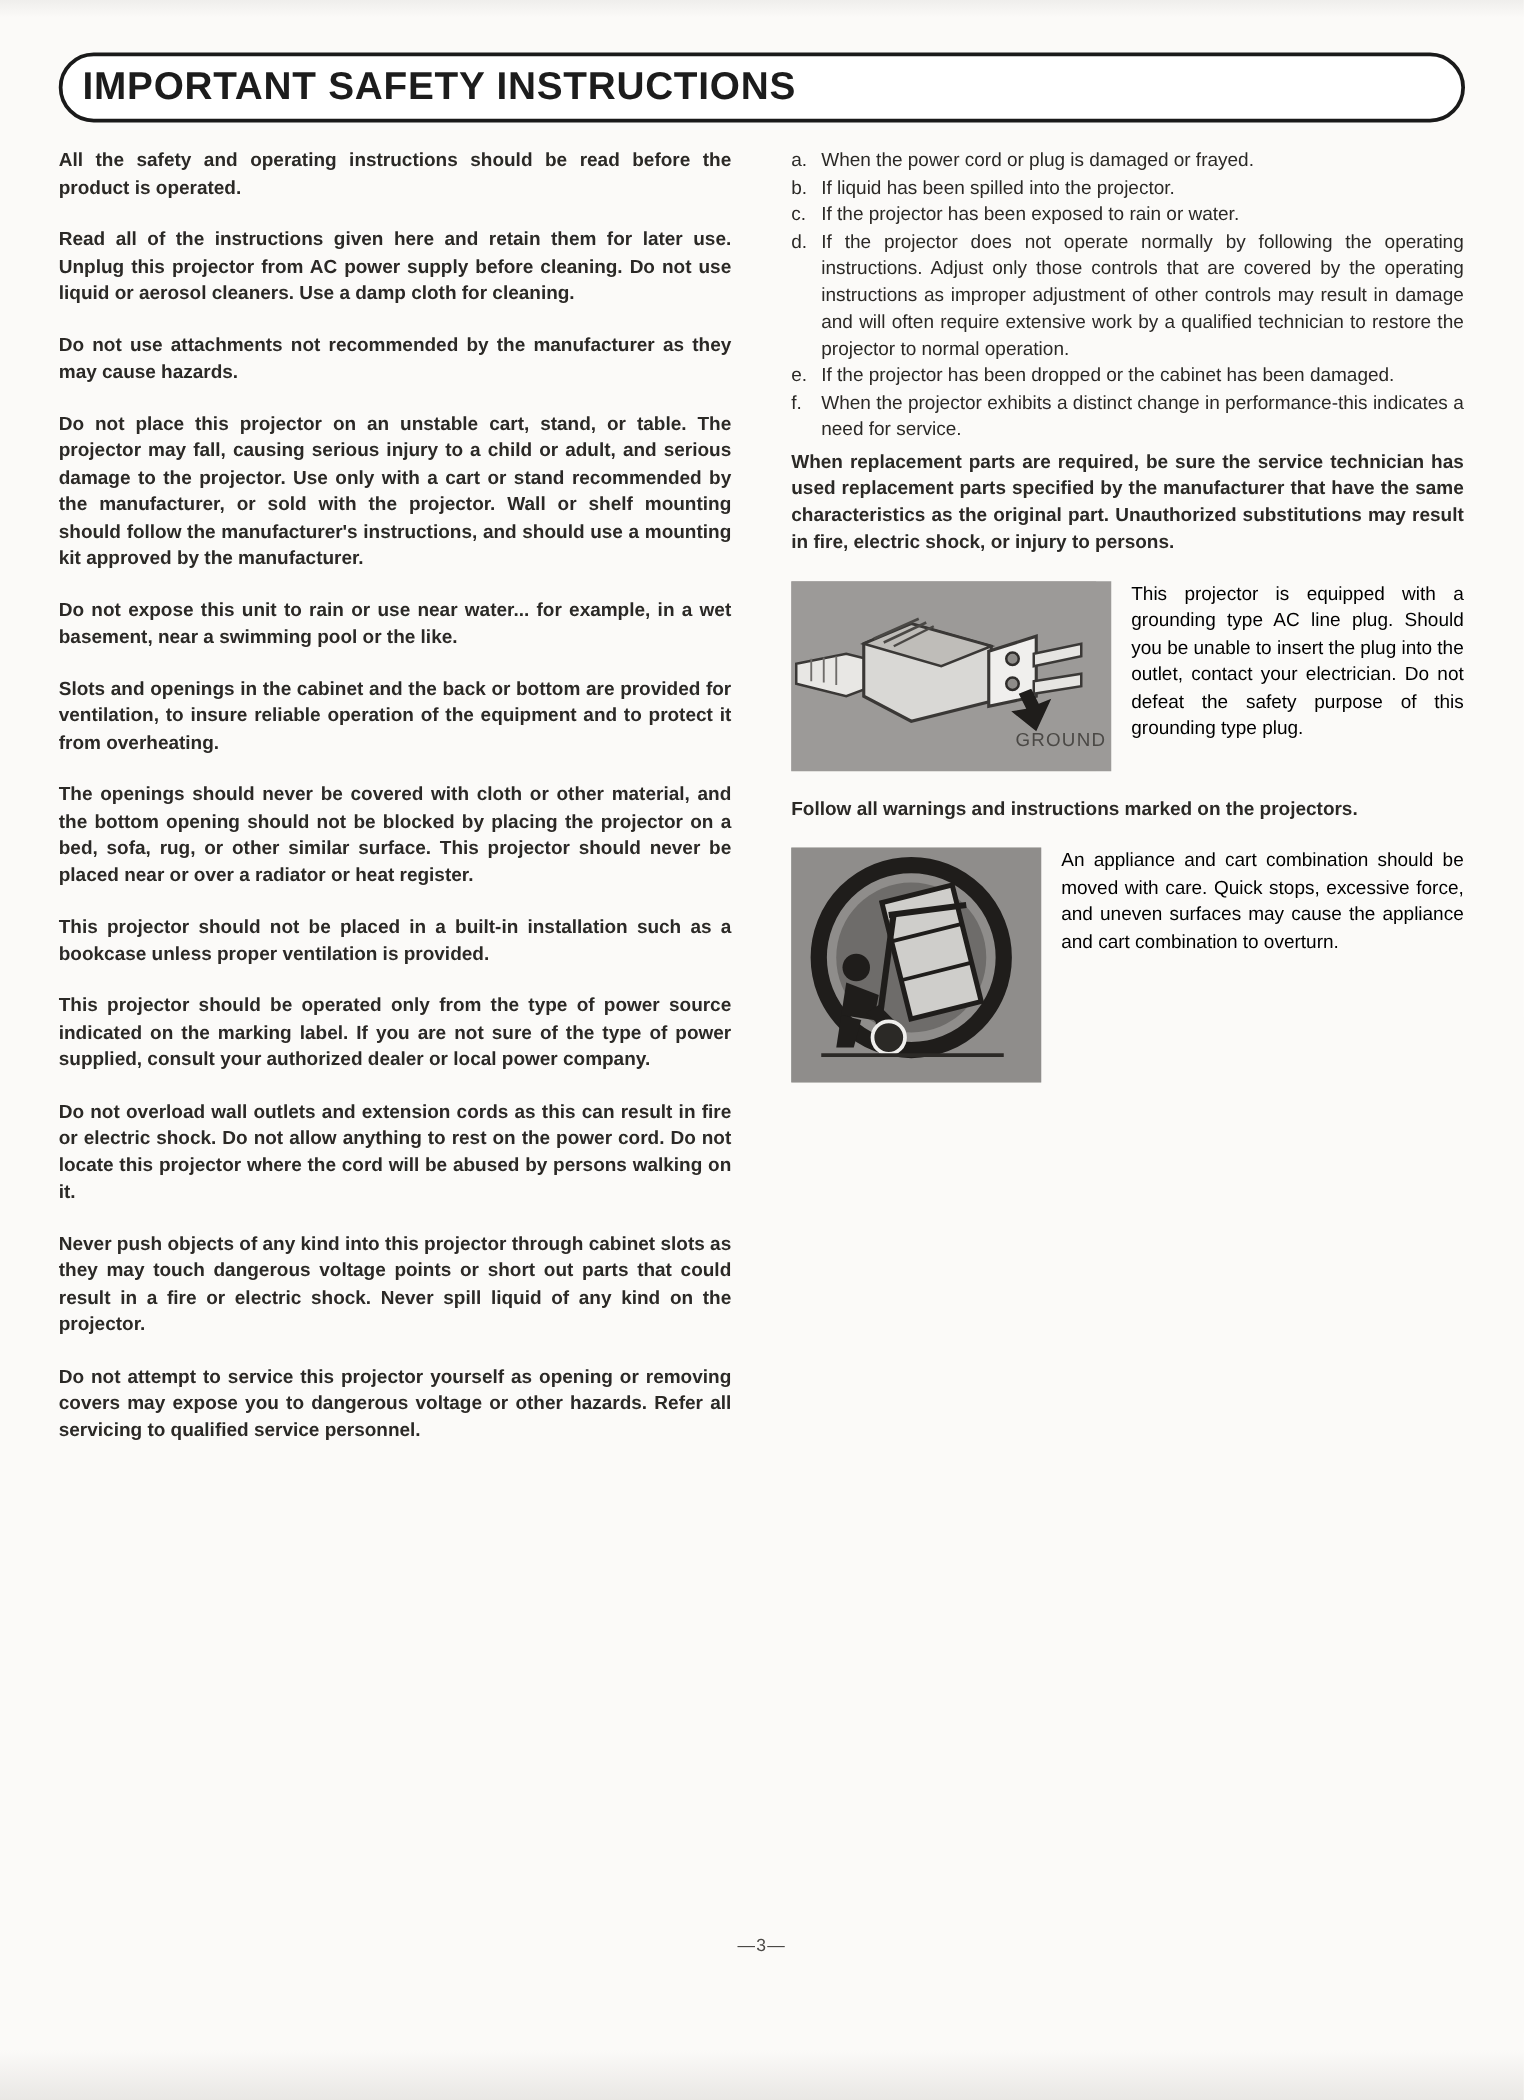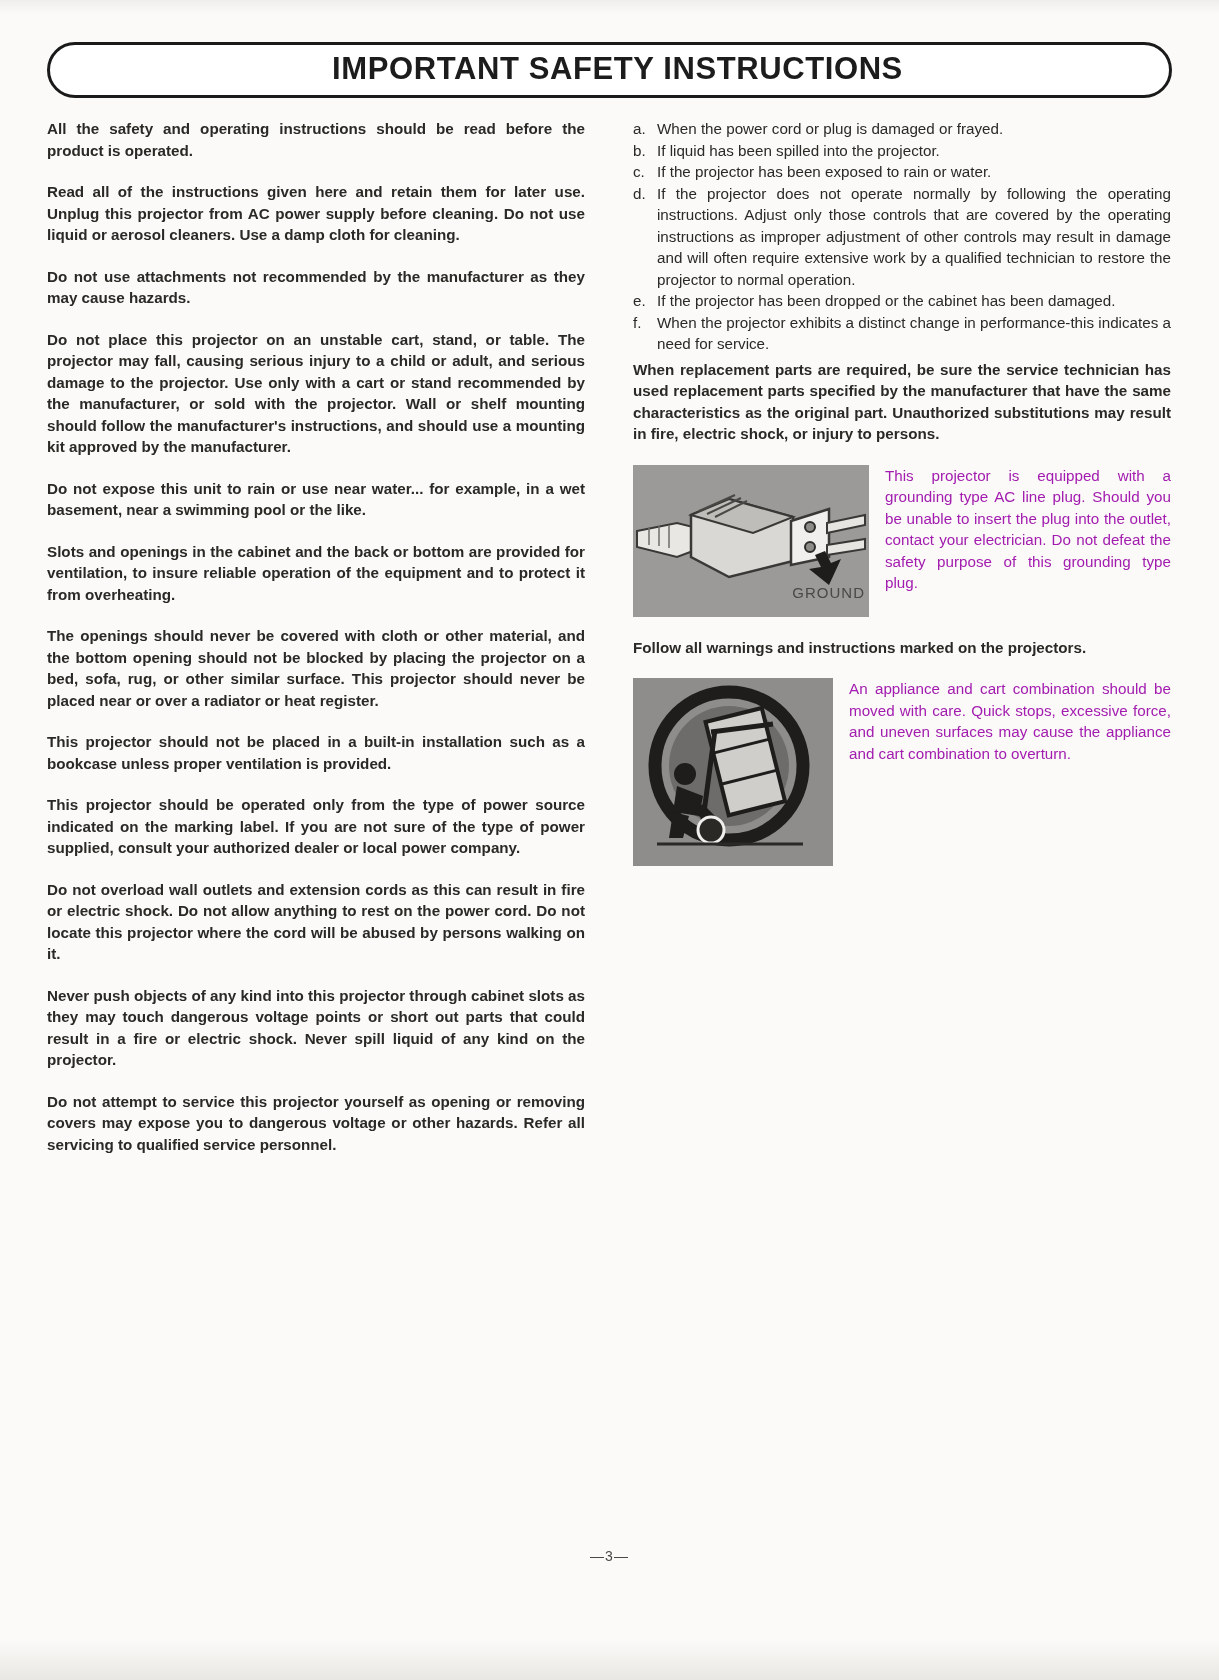--- a/index.html
+++ b/index.html
@@ -53,21 +53,20 @@
     border: 3px solid #1a1a1a;
     border-radius: 30px;
     box-sizing: border-box;
     background: #ffffff;
   }
   .header-title {
     position: absolute;
     left: 16px; right: 0;
     top: 50%;
     transform: translateY(-52%);
-    text-align: center;
     font-size: 31px;
     font-weight: bold;
     letter-spacing: 0.6px;
     color: #1c1c1c;
   }
   
   .header-band .notch {
     position: absolute;
     top: 50%;
     transform: translateY(-50%);
@@ -121,37 +120,37 @@
   }
 
   
   .figblock {
     display: flex;
     gap: 16px;
     margin: 0 0 20px 0;
     align-items: flex-start;
   }
   .figbox {
-    width: 236px;
+    width: 256px;
     height: 152px;
     background: #9c9a98;
     flex: 0 0 auto;
     position: relative;
     overflow: hidden;
   }
   .figbox.cart {
     width: 200px;
     height: 188px;
     background: #8f8d8b;
   }
   .figtext {
     font-size: 15.2px;
     line-height: 21.5px;
     text-align: justify;
-    color: #a21caf;
+    color: #000000;
     flex: 1 1 auto;
   }
   .ground-label {
     position: absolute;
     right: 4px;
     bottom: 16px;
     font-size: 15px;
     letter-spacing: 1px;
     color: #4a4845;
   }

